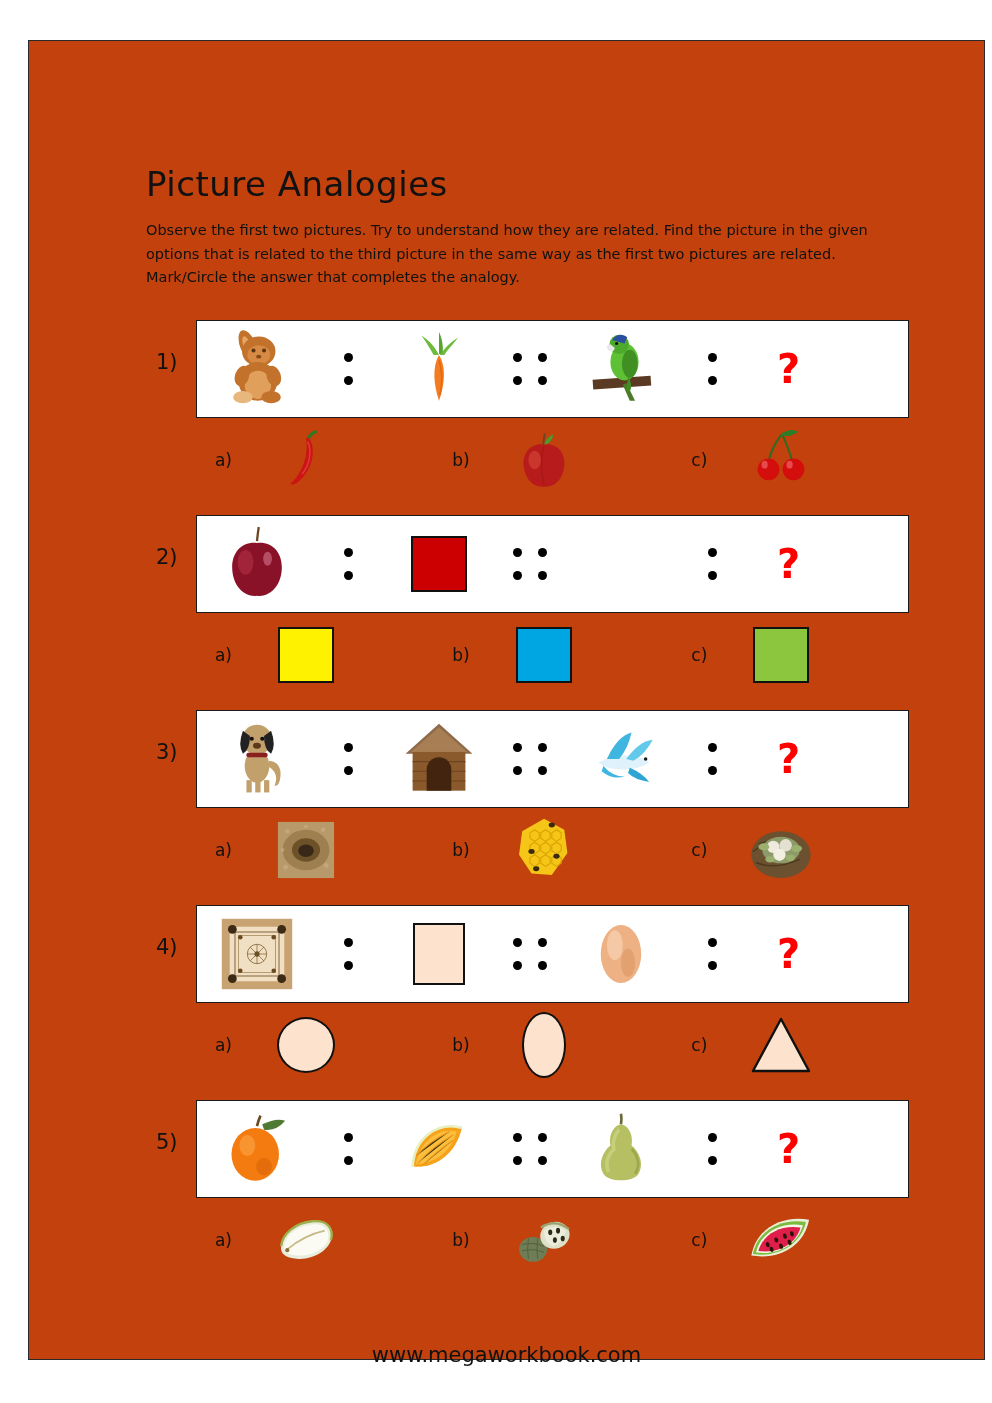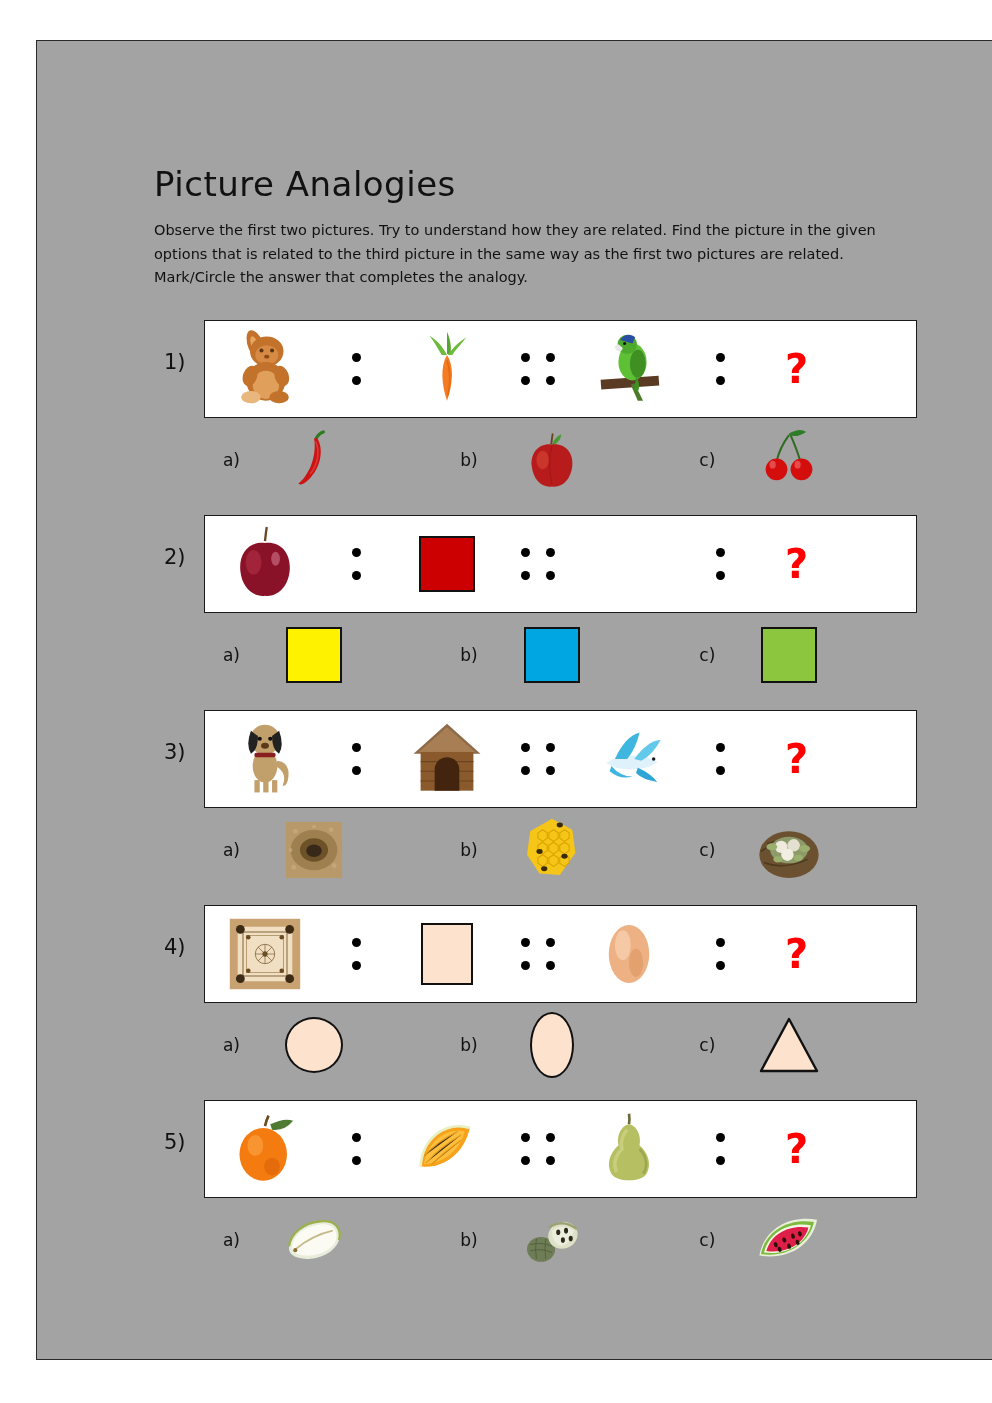--- a/index.html
+++ b/index.html
@@ -10,27 +10,27 @@
   body {
     width: 992px;
     height: 1403px;
     font-family: "DejaVu Sans", sans-serif;
     position: relative;
     overflow: hidden;
   }
 
   .page-border {
     position: absolute;
-    left: 36px;
+    left: 28px;
     top: 40px;
     width: 957px;
     height: 1320px;
     border: 1.5px solid #2a2a2a;
     box-sizing: border-box;
-    background: #a3a3a3;
+    background: #c2410c;
   }
 
   .content {
     position: absolute;
     left: 115px;
     top: 125px;
     width: 765px;
   }
 
   .worksheet-title {
@@ -542,20 +542,21 @@
                   <use xlink:href="#art-watermelon"></use>
                 </svg>
               </div>
             </div>
           </div>
         </div>
       </div>
 
   </div>
 
+  <div class="footer">www.megaworkbook.com</div>
 
 </div>
 
 <svg width="0" height="0" style="position:absolute" aria-hidden="true">
     <defs>
 
   <g id="art-rabbit">
     <ellipse cx="40" cy="24" rx="9" ry="19" fill="#c2722b" transform="rotate(-22 40 24)"></ellipse>
     <ellipse cx="40" cy="26" rx="4.5" ry="14" fill="#e8a663" transform="rotate(-22 40 26)"></ellipse>
     <ellipse cx="52" cy="30" rx="19" ry="17" fill="#c2722b"></ellipse>

